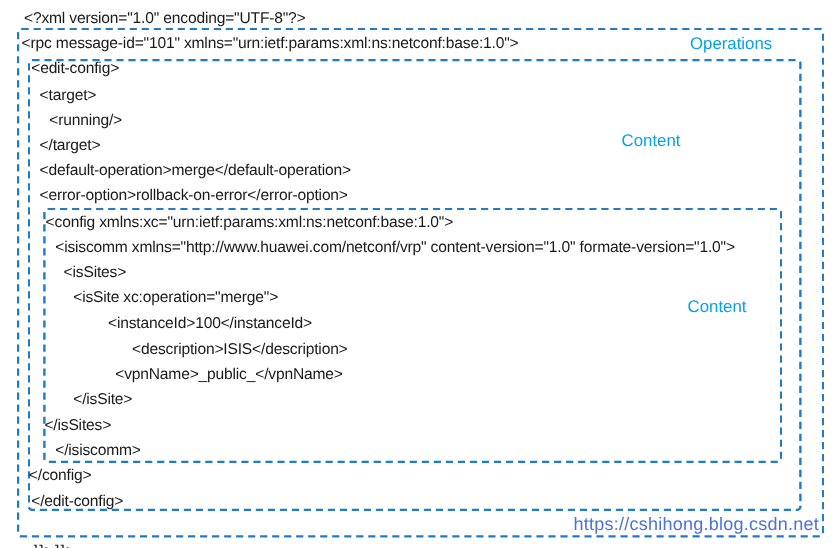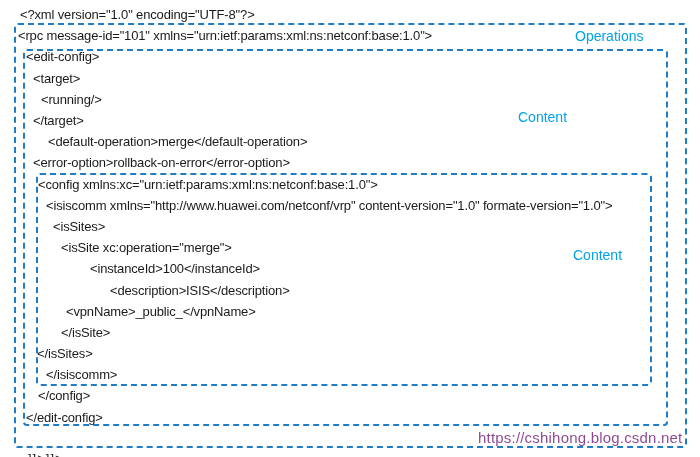--- a/index.html
+++ b/index.html
@@ -44,21 +44,21 @@
   #label-operations { left: 575px; top: 28px; }
   #label-message    { left: 518px; top: 109px; }
   #label-content    { left: 573px; top: 247px; }
 
   .watermark {
     position: absolute;
     z-index: 4;
     left: 478px;
     top: 429px;
     font-size: 15px;
-    color: #701a75;
+    color: #1d4ed8;
     opacity: 0.8;
     letter-spacing: 0.2px;
     white-space: nowrap;
   }
   .delimiter {
     position: absolute;
     z-index: 2;
     left: 28px;
     top: 452px;
     height: 5px;
@@ -82,33 +82,33 @@
   <div class="box-label" id="label-message">Content</div>
   <div class="box-label" id="label-content">Content</div>
 
   <div class="code-layer">
     <div class="code-line" style="padding-left:20px">&lt;?xml version="1.0" encoding="UTF-8"?&gt;</div>
     <div class="code-line" style="padding-left:18px">&lt;rpc message-id="101" xmlns="urn:ietf:params:xml:ns:netconf:base:1.0"&gt;</div>
     <div class="code-line" style="padding-left:26px">&lt;edit-config&gt;</div>
     <div class="code-line" style="padding-left:33px">&lt;target&gt;</div>
     <div class="code-line" style="padding-left:41px">&lt;running/&gt;</div>
     <div class="code-line" style="padding-left:33px">&lt;/target&gt;</div>
-    <div class="code-line" style="padding-left:48px">&lt;default-operation&gt;merge&lt;/default-operation&gt;</div>
+    <div class="code-line" style="padding-left:33px">&lt;default-operation&gt;merge&lt;/default-operation&gt;</div>
     <div class="code-line" style="padding-left:33px">&lt;error-option&gt;rollback-on-error&lt;/error-option&gt;</div>
     <div class="code-line" style="padding-left:38px">&lt;config xmlns:xc="urn:ietf:params:xml:ns:netconf:base:1.0"&gt;</div>
     <div class="code-line" style="padding-left:46px">&lt;isiscomm xmlns="http://www.huawei.com/netconf/vrp" content-version="1.0" formate-version="1.0"&gt;</div>
     <div class="code-line" style="padding-left:53px">&lt;isSites&gt;</div>
     <div class="code-line" style="padding-left:61px">&lt;isSite xc:operation="merge"&gt;</div>
     <div class="code-line" style="padding-left:90px">&lt;instanceId&gt;100&lt;/instanceId&gt;</div>
     <div class="code-line" style="padding-left:110px">&lt;description&gt;ISIS&lt;/description&gt;</div>
-    <div class="code-line" style="padding-left:66px">&lt;vpnName&gt;_public_&lt;/vpnName&gt;</div>
+    <div class="code-line" style="padding-left:96px">&lt;vpnName&gt;_public_&lt;/vpnName&gt;</div>
     <div class="code-line" style="padding-left:61px">&lt;/isSite&gt;</div>
     <div class="code-line" style="padding-left:37px">&lt;/isSites&gt;</div>
     <div class="code-line" style="padding-left:46px">&lt;/isiscomm&gt;</div>
-    <div class="code-line" style="padding-left:38px">&lt;/config&gt;</div>
+    <div class="code-line" style="padding-left:24px">&lt;/config&gt;</div>
     <div class="code-line" style="padding-left:26px">&lt;/edit-config&gt;</div>
   </div>
 
   <div class="delimiter">]]&gt;]]&gt;</div>
 
   <div class="watermark">https://cshihong.blog.csdn.net</div>
 
 </div>
 
 </body></html>

